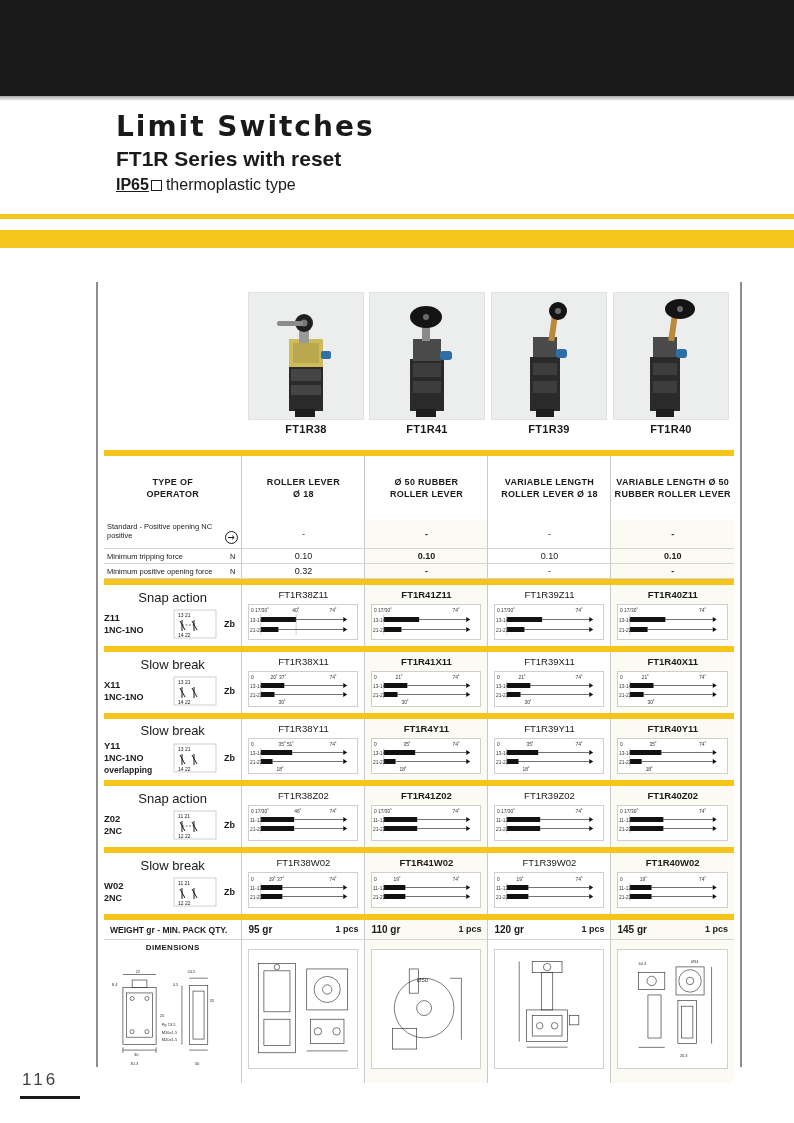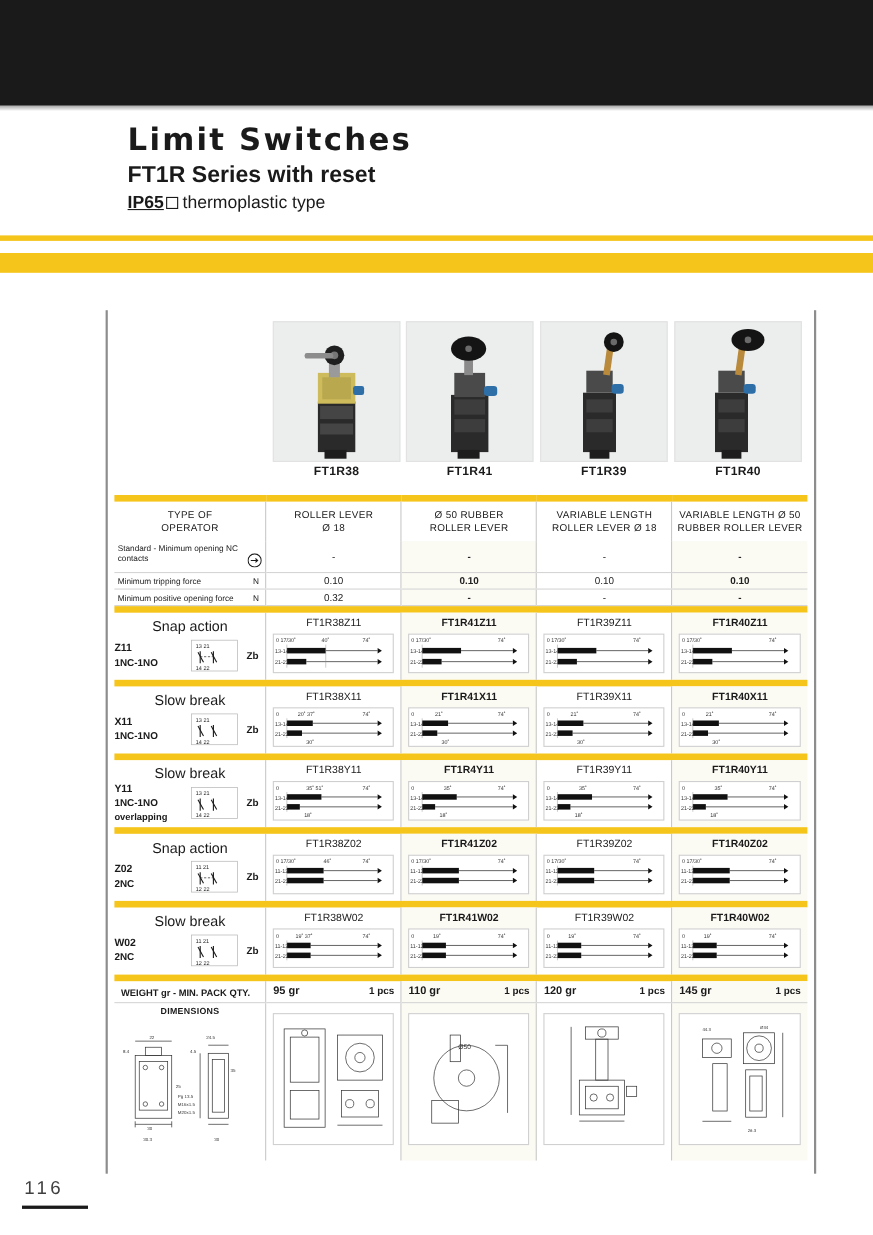--- a/index.html
+++ b/index.html
@@ -63,22 +63,22 @@
   .dev{position:absolute;left:0;top:0;width:114px;height:126px;}
 
   
   table.main{
     position:absolute;left:104px;top:450px;width:630px;
     border-collapse:collapse;font-size:9px;
   }
   table.main td,table.main th{vertical-align:middle;}
   .ybar{background:#f6c51c;height:4px;}
   .hdr td{
-    text-align:center;font-size:9px;font-weight:normal;color:#1a1a1a;
-    padding:6px 2px;line-height:12px;letter-spacing:0.3px;
+    text-align:center;font-size:9px;font-weight:bold;color:#1a1a1a;
+    padding:20px 2px;line-height:12px;letter-spacing:0.3px;
   }
   .col0{width:136px;}
   .colx{width:122px;}
   .sep{border-left:1px solid #c9c9c9;}
   .rowline td{border-bottom:1px solid #d5d5d5;}
   .specrow td{font-size:7.5px;padding:2px 3px;color:#222;}
   .specrow td.lbl{text-align:left;}
   .specrow td.val{text-align:center;font-size:9px;}
   .specrow td.valb{text-align:center;font-size:9px;font-weight:bold;}
   .unit{float:right;font-size:7.5px;padding-right:3px;}
@@ -235,21 +235,21 @@
       <div>ROLLER LEVER Ø 18</div>
     </td>
     <td class="sep">
       <div>VARIABLE LENGTH Ø 50</div>
       <div>RUBBER ROLLER LEVER</div>
     </td>
   </tr>
 
   <tr class="specrow rowline">
     <td class="lbl">
-      <span>Standard - Minimum opening NC contacts</span>
+      <span>Standard - Positive opening NC positive</span>
       <span style="float:right;">
         <svg width="13" height="13" viewBox="0 0 13 13">
               <circle cx="6.5" cy="6.5" r="6" fill="none" stroke="#1a1a1a" stroke-width="1"></circle>
               <path d="M3 6.5h6M7.2 4.7l2 1.8-2 1.8" fill="none" stroke="#1a1a1a" stroke-width="1"></path>
             </svg>
       </span>
     </td>
     <td class="val sep">-</td>
     <td class="valb sep goldcell">-</td>
     <td class="val sep">-</td>

